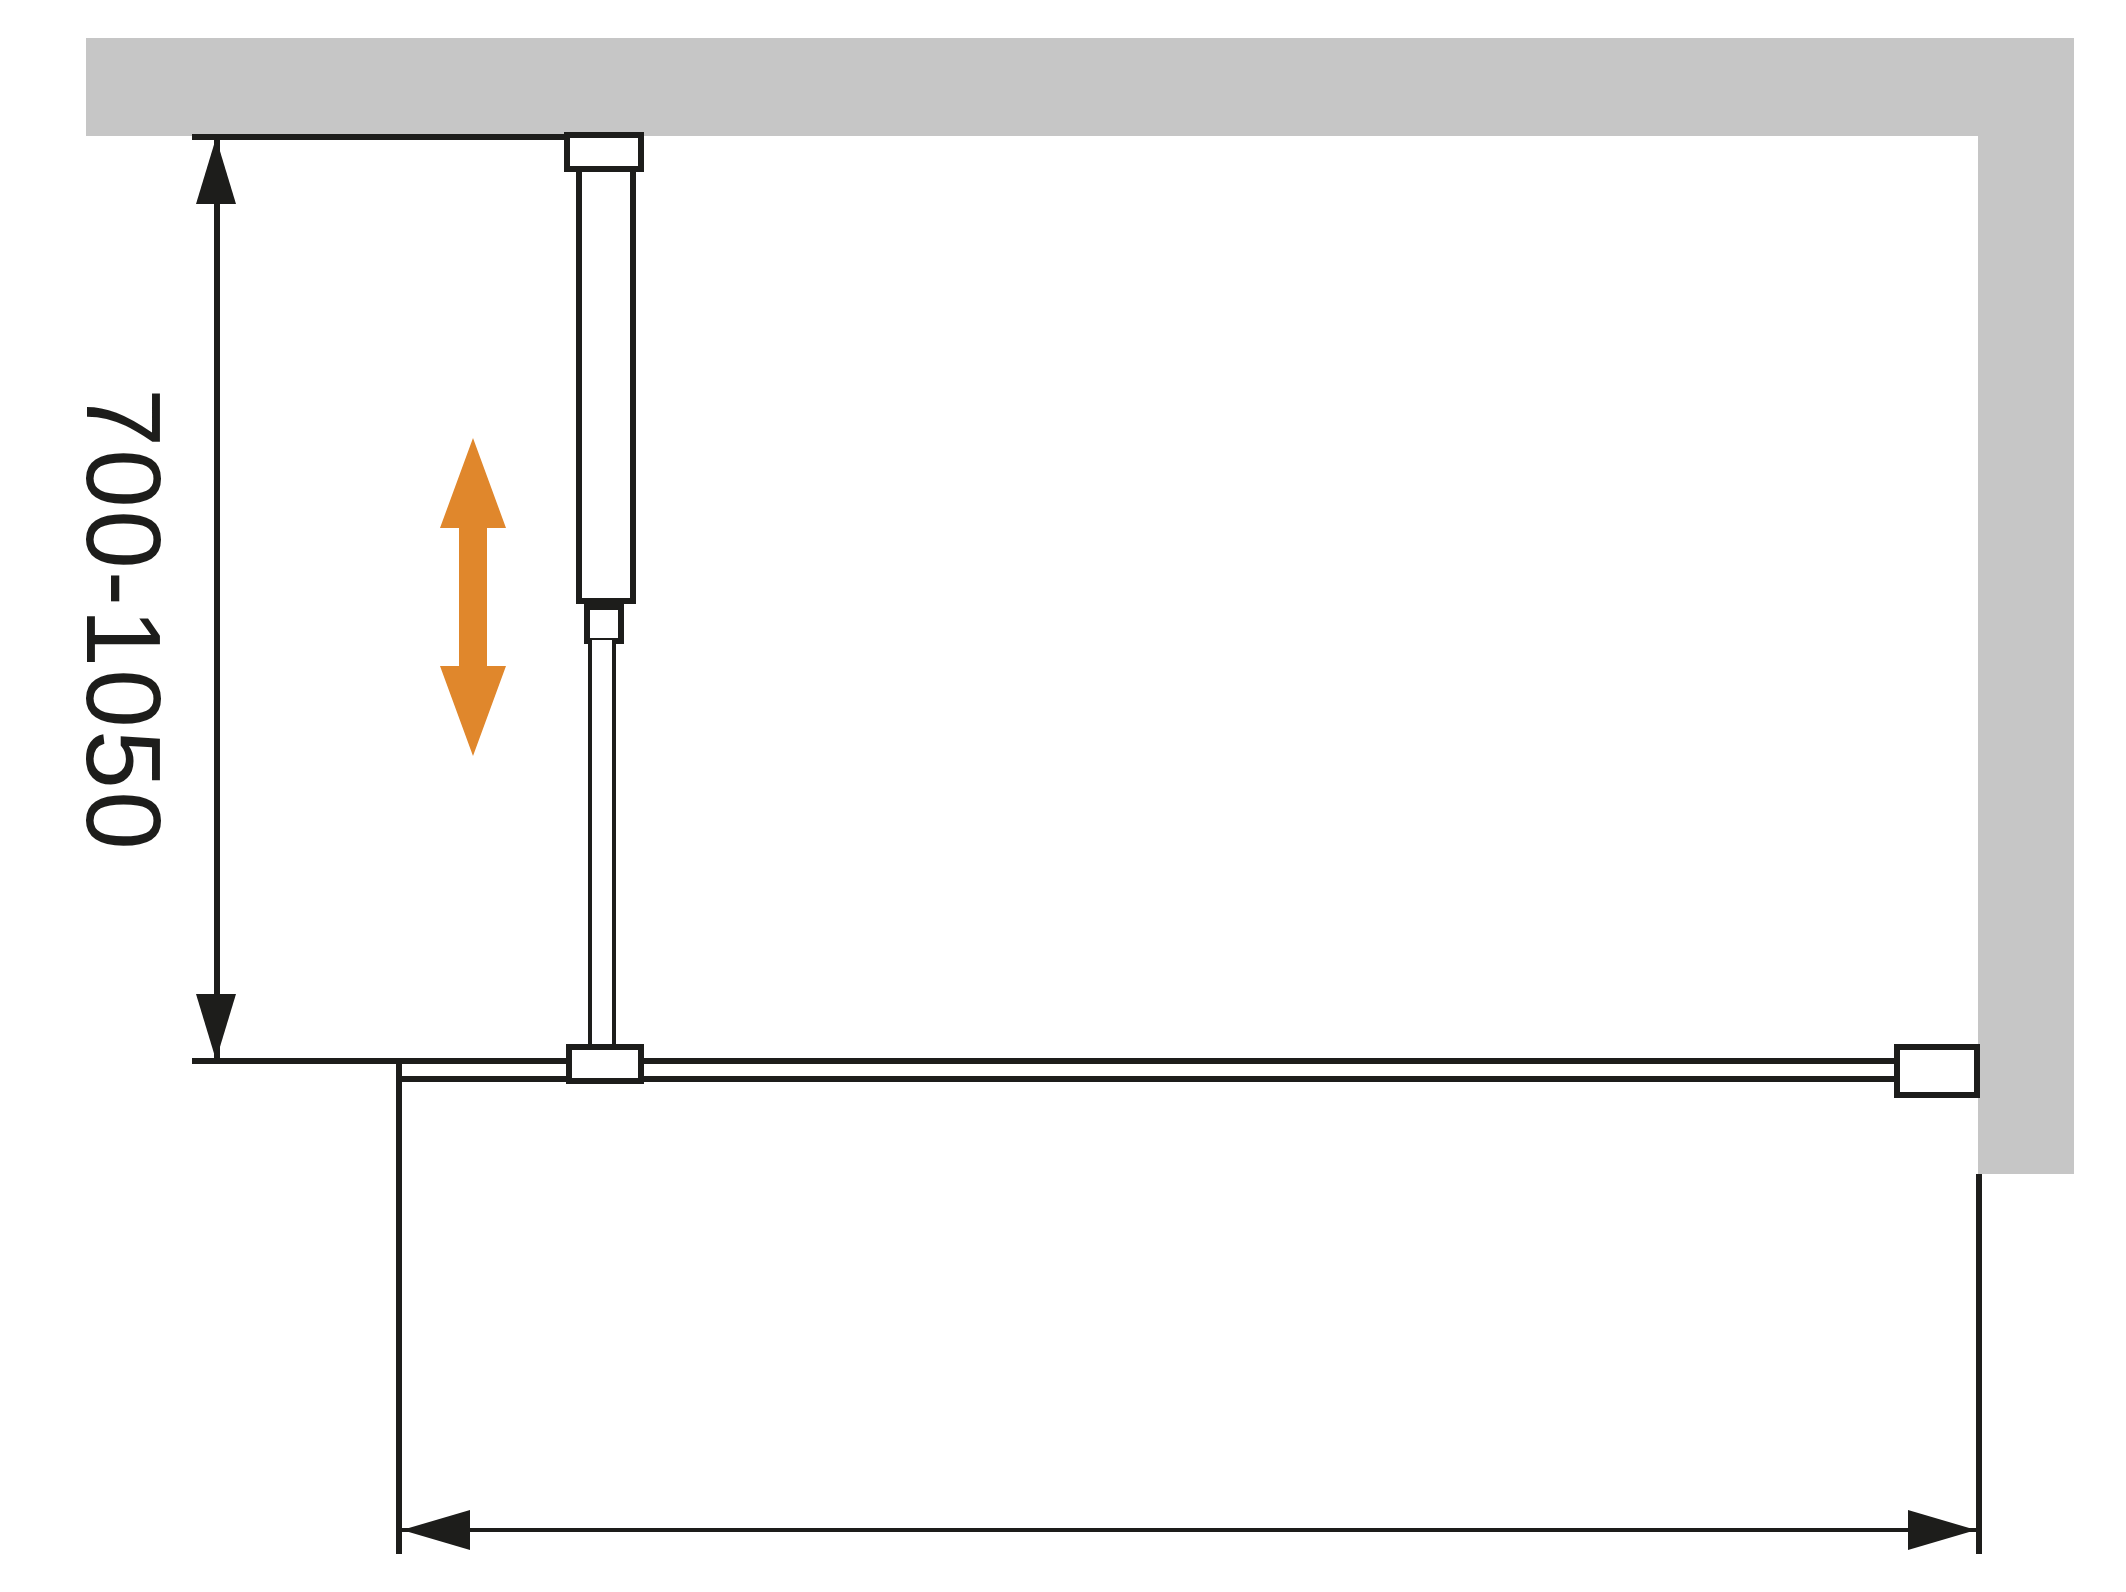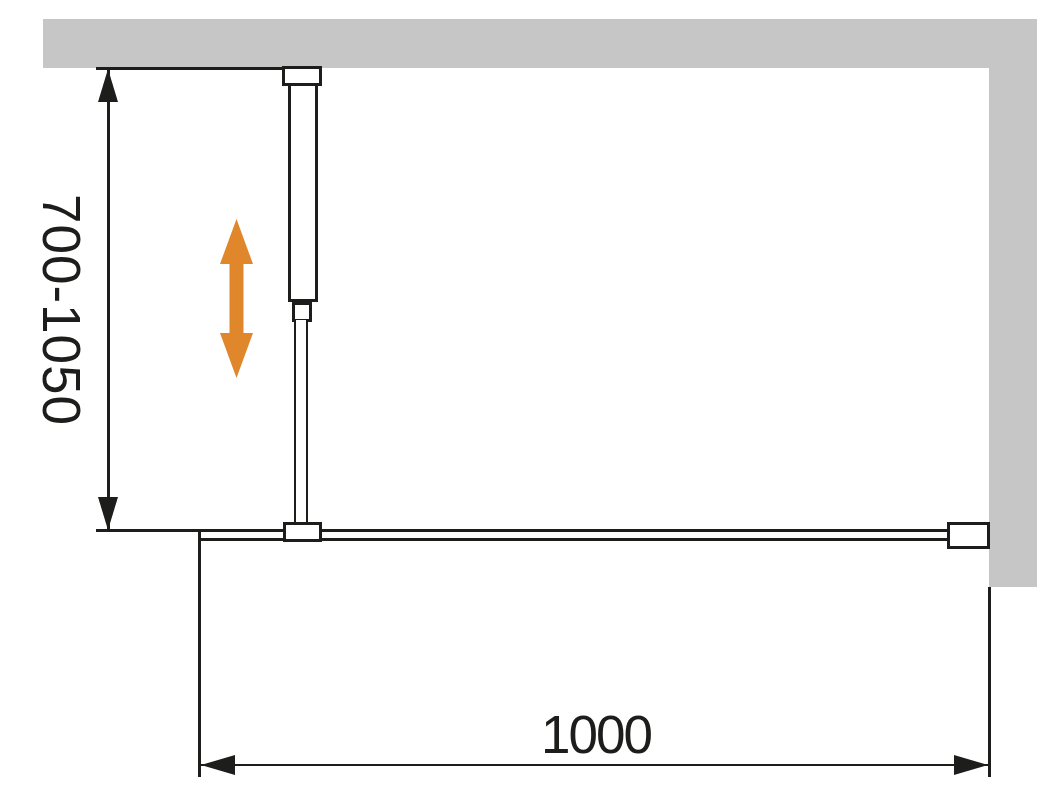--- a/index.html
+++ b/index.html
@@ -105,21 +105,20 @@
   <div class="abs line dim-v-line"></div>
   <div class="abs tri arr-up"></div>
   <div class="abs tri arr-down"></div>
   <div class="dim-label label-range">700-1050</div>
 
   <div class="abs line ext-left"></div>
   <div class="abs line ext-right"></div>
   <div class="abs line dim-h-line"></div>
   <div class="abs tri arr-left"></div>
   <div class="abs tri arr-right"></div>
-  <div class="dim-label label-width">1000</div>
 
   <div class="abs outer-tube"></div>
   <div class="abs part collar"></div>
   <div class="abs inner-rod"></div>
   <div class="abs part bracket-top"></div>
   <div class="abs part bracket-glass"></div>
 
   <div class="abs part wall-profile"></div>
 
   <svg class="abs adjust-arrow" viewBox="0 0 37 159">

